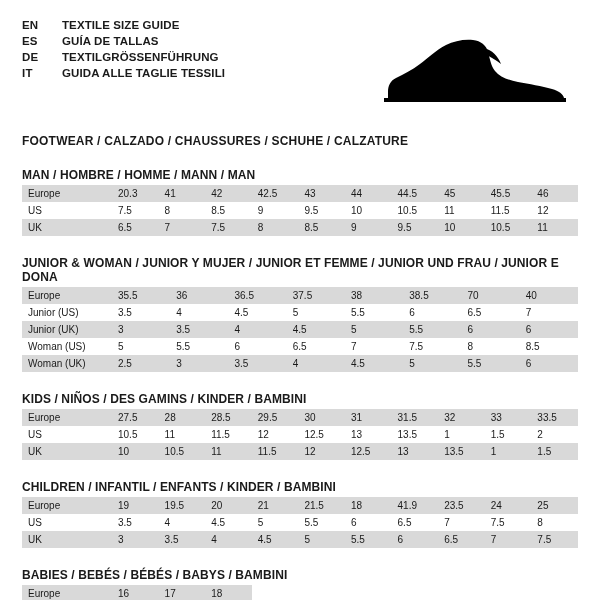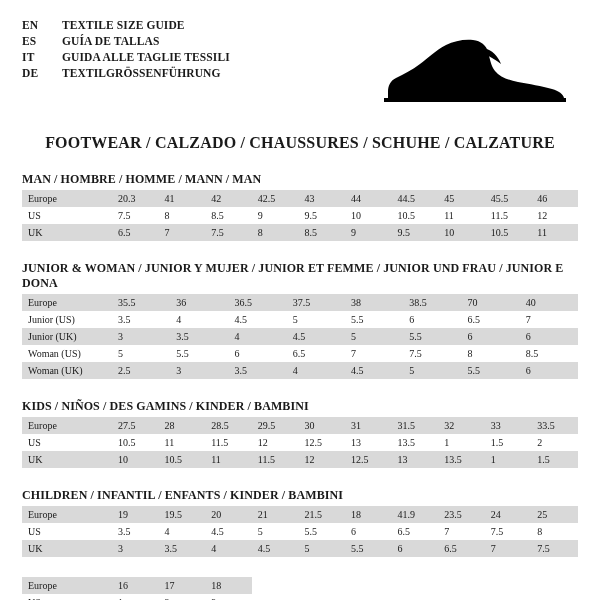--- a/index.html
+++ b/index.html
@@ -13,21 +13,20 @@
     font-family: "Liberation Sans", sans-serif;
     color: #1a1a1a;
     overflow: hidden;
   }
   .page {
     position: relative;
     width: 600px;
     height: 488px;
     box-sizing: border-box;
     padding: 18px 22px 8px 22px;
-    font-family: Liberation Serif, serif;
   }
 
   
   .header {
     position: relative;
     height: 108px;
   }
   .lang-table {
     border-collapse: collapse;
     font-size: 11.5px;
@@ -49,25 +48,24 @@
   }
   .shoe-art {
     position: absolute;
     right: 4px;
     top: 18px;
     width: 200px;
     height: 68px;
   }
 
   .section-title {
-    font-size: 16px;
+    font-size: 12px;
     font-weight: bold;
     letter-spacing: 0.2px;
     margin: 8px 0 7px 0;
-    text-align: center;
   }
 
   
   .block {
     margin-top: 20px;
   }
   .block-title {
     font-size: 12px;
     font-weight: bold;
     margin-bottom: 3px;
@@ -111,26 +109,26 @@
       <tbody>
         <tr>
           <td class="lang-code">EN</td>
           <td class="lang-title">TEXTILE SIZE GUIDE</td>
         </tr>
         <tr>
           <td class="lang-code">ES</td>
           <td class="lang-title">GUÍA DE TALLAS</td>
         </tr>
         <tr>
+          <td class="lang-code">DE</td>
+          <td class="lang-title">TEXTILGRÖSSENFÜHRUNG</td>
+        </tr>
+        <tr>
           <td class="lang-code">IT</td>
           <td class="lang-title">GUIDA ALLE TAGLIE TESSILI</td>
-        </tr>
-        <tr>
-          <td class="lang-code">DE</td>
-          <td class="lang-title">TEXTILGRÖSSENFÜHRUNG</td>
         </tr>
       </tbody>
     </table>
 
     <svg class="shoe-art" viewBox="0 0 200 68">
       <path fill="#000000" d="M14 56 C14 50 16 45 22 42 C30 38 38 34 46 28 C54 22 62 14 72 9 C80 5 90 3 99 4 C107 5 112 9 114 16 C116 23 117 30 121 35 C126 41 134 44 144 46 C155 48 168 50 178 53 C185 55 189 58 190 62 L190 64 L14 64 Z"></path>
       <path fill="#000000" d="M110 12 C118 14 124 20 127 28 C122 24 115 20 110 18 Z"></path>
       <rect x="10" y="62" width="182" height="4" fill="#000000"></rect>
     </svg>
   </div>
@@ -335,20 +333,21 @@
           <td>6</td>
           <td>6.5</td>
           <td>7</td>
           <td>7.5</td>
         </tr>
       </tbody>
     </table>
   </div>
 
   <div class="block babies">
+    <div class="block-title">BABIES / BEBÉS / BÉBÉS / BABYS / BAMBINI</div>
     <table class="sizes">
       <tbody>
         <tr class="shaded">
           <td class="rowlabel">Europe</td>
           <td>16</td>
           <td>17</td>
           <td>18</td>
           <td class="empty"></td>
           <td class="empty"></td>
           <td class="empty"></td>

